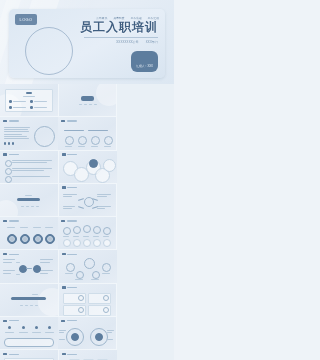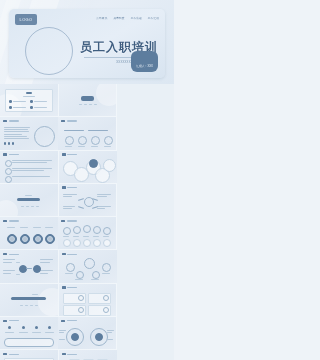--- a/index.html
+++ b/index.html
@@ -23,21 +23,21 @@
   .card{position:absolute;left:9px;top:9px;right:9px;bottom:6px;
     background:linear-gradient(150deg,#dde8f3 0%,#e6eef7 55%,#d8e4f0 100%);
     border-radius:5px;box-shadow:0 1px 3px rgba(90,120,150,.18);overflow:hidden;}
   .logo{position:absolute;left:6px;top:5px;width:22px;height:11px;border-radius:2px;
     background:#6c89a8;display:flex;align-items:center;justify-content:center;}
   .logo span{font-size:4px;color:#eef4fa;letter-spacing:.3px;}
   .navrow{position:absolute;right:6px;top:7px;display:flex;gap:6px;}
   .navrow span{font-size:2.6px;color:#6b88a6;letter-spacing:.2px;white-space:nowrap;}
   .ring{position:absolute;left:16px;top:18px;width:46px;height:46px;border-radius:50%;
     border:1px solid rgba(120,150,180,.55);}
-  .titlewrap{position:absolute;right:7px;top:32px;text-align:right;}
+  .titlewrap{position:absolute;right:7px;top:12px;text-align:right;}
   .maintitle{font-size:12px;font-weight:bold;color:#3f5e80;letter-spacing:1px;
     line-height:13px;white-space:nowrap;text-shadow:0 1px 0 rgba(255,255,255,.5);}
   .rule{height:1px;background:rgba(120,150,180,.45);margin:3px 0 2px auto;width:74px;}
   .subrow{display:flex;gap:7px;justify-content:flex-end;}
   .subrow span{font-size:2.8px;color:#7390ad;letter-spacing:.2px;white-space:nowrap;}
   .speaker{position:absolute;right:7px;bottom:6px;background:#5d7d9e;border-radius:6px;
     padding:1.5px 5px;}
   .speaker span{font-size:2.8px;color:#eaf1f8;white-space:nowrap;}
   .dots{position:absolute;left:58px;top:46px;width:60px;height:22px;opacity:.5;
     background-image:radial-gradient(rgba(120,150,185,.8) .5px,transparent .6px);

